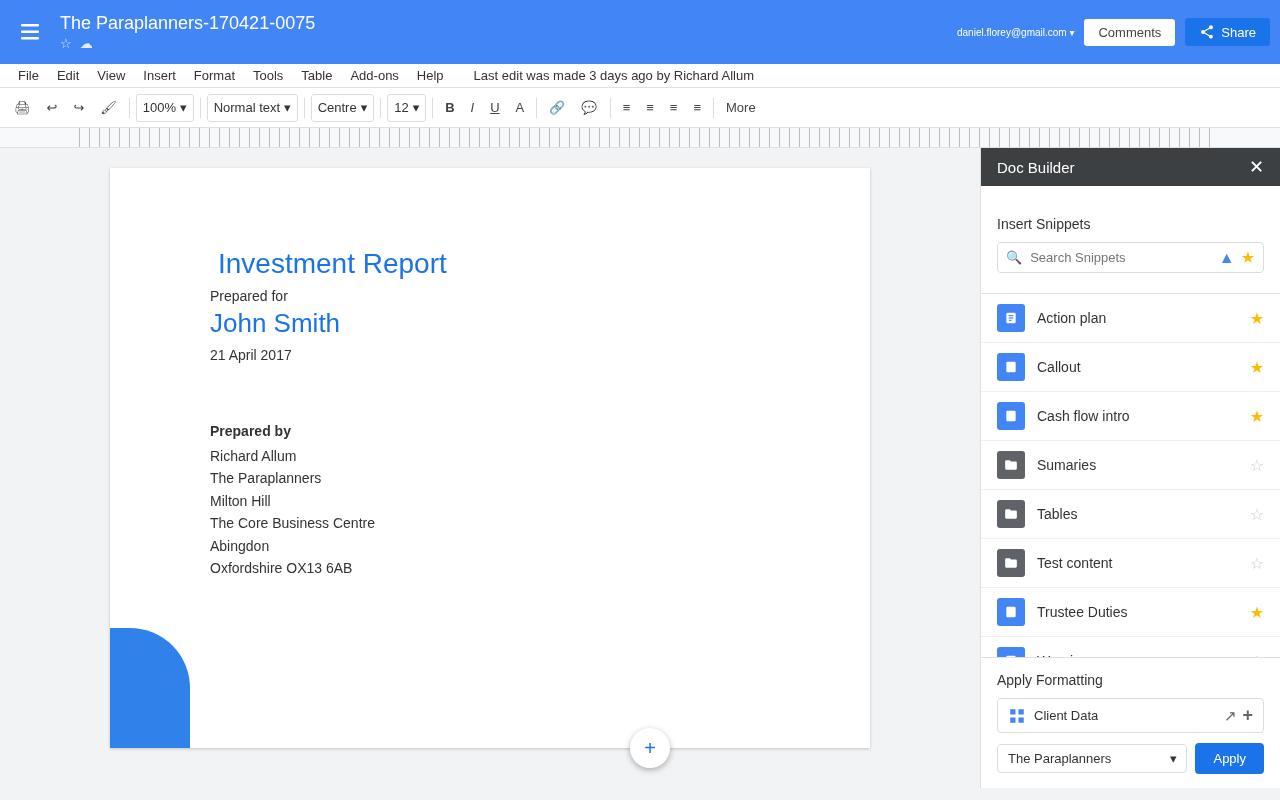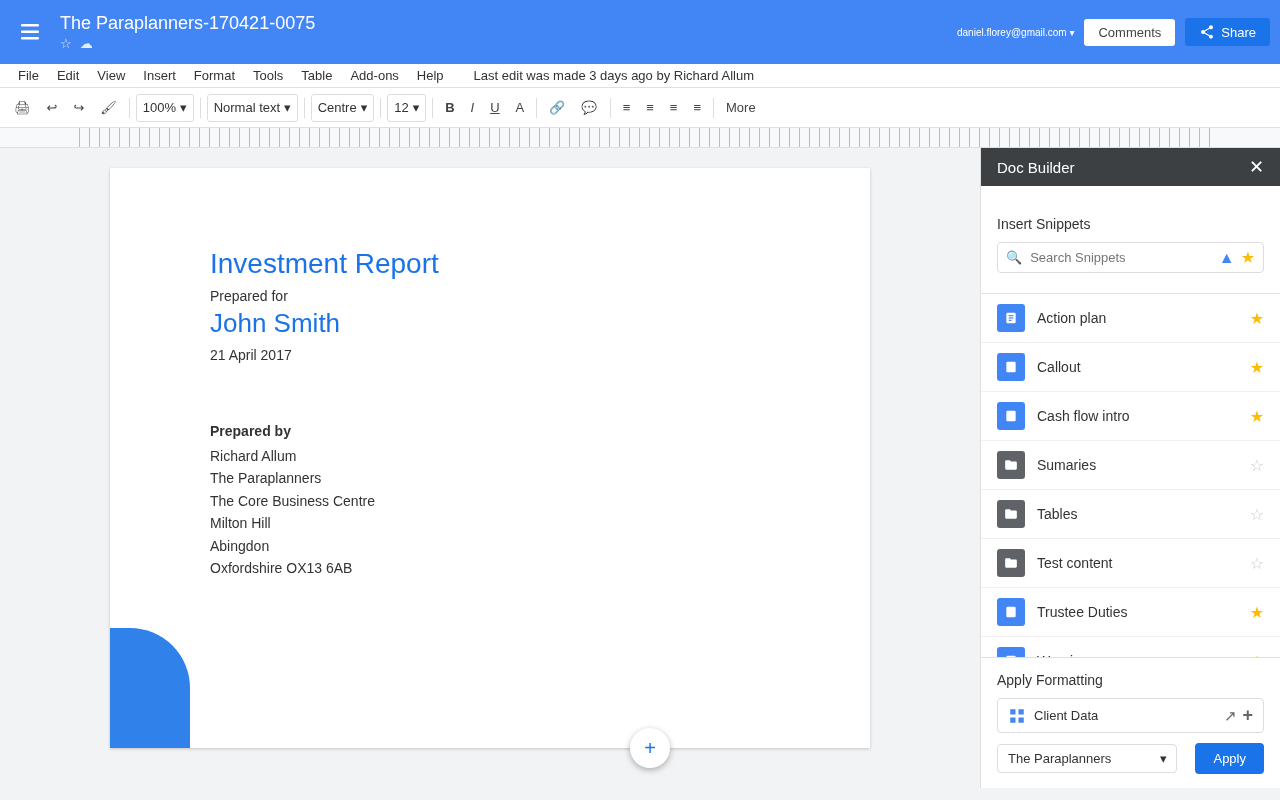--- a/index.html
+++ b/index.html
@@ -176,20 +176,21 @@
       min-height: 580px;
       box-shadow: 0 1px 3px rgba(0,0,0,0.2);
       padding: 80px 100px 80px 100px;
       position: relative;
     }
     #doc-title-text {
       color: #1a73e8;
       font-size: 28px;
       font-weight: normal;
       margin-bottom: 8px;
+      margin-left: 8px;
     }
     #prepared-for {
       font-size: 14px;
       color: #333;
       margin-bottom: 4px;
     }
     #client-name {
       color: #1a73e8;
       font-size: 26px;
       font-weight: normal;
@@ -400,21 +401,20 @@
     }
     #apply-btn {
       background: #1a73e8;
       color: white;
       border: none;
       border-radius: 4px;
       padding: 8px 18px;
       font-size: 13px;
       cursor: pointer;
       white-space: nowrap;
-      margin-left: 10px;
     }
   </style>
 </head>
 <body>
 
 <div id="top-bar">
   <div id="app-icon">
     <svg width="24" height="24" viewBox="0 0 24 24" fill="white">
       <rect x="3" y="4" width="18" height="2.5" rx="1"></rect>
       <rect x="3" y="10.5" width="18" height="2.5" rx="1"></rect>
@@ -504,22 +504,22 @@
   <div id="doc-area">
     <div id="page">
       <h1 id="doc-title-text">Investment Report</h1>
       <p id="prepared-for">Prepared for</p>
       <h2 id="client-name">John Smith</h2>
       <p id="doc-date">21 April 2017</p>
       <p id="prepared-by-label">Prepared by</p>
       <div id="preparer-info">
         <p>Richard Allum</p>
         <p>The Paraplanners</p>
+        <p>Milton Hill</p>
         <p>The Core Business Centre</p>
-        <p>Milton Hill</p>
         <p>Abingdon</p>
         <p>Oxfordshire OX13 6AB</p>
       </div>
       <div id="blue-corner"></div>
     </div>
 
     <div id="fab-btn" style="position:absolute; bottom:20px; right:310px;">+</div>
   </div>
 
   <div id="sidebar">

